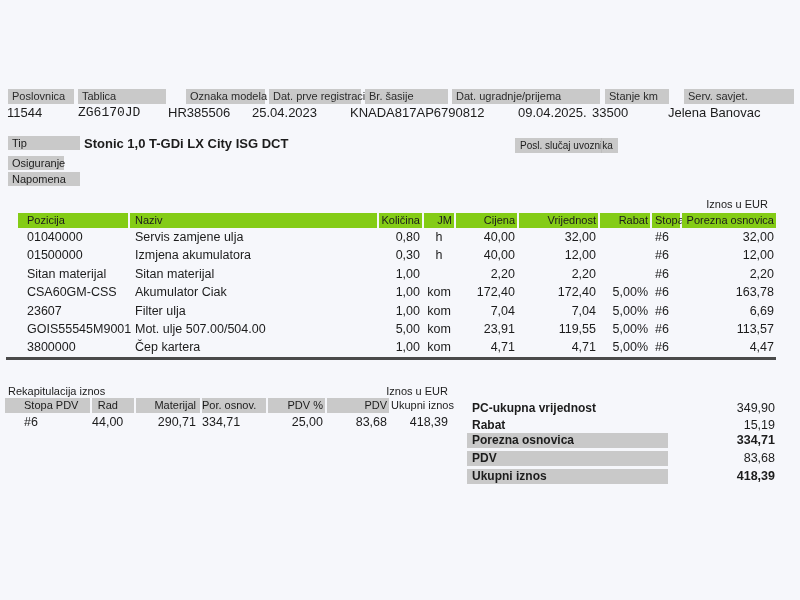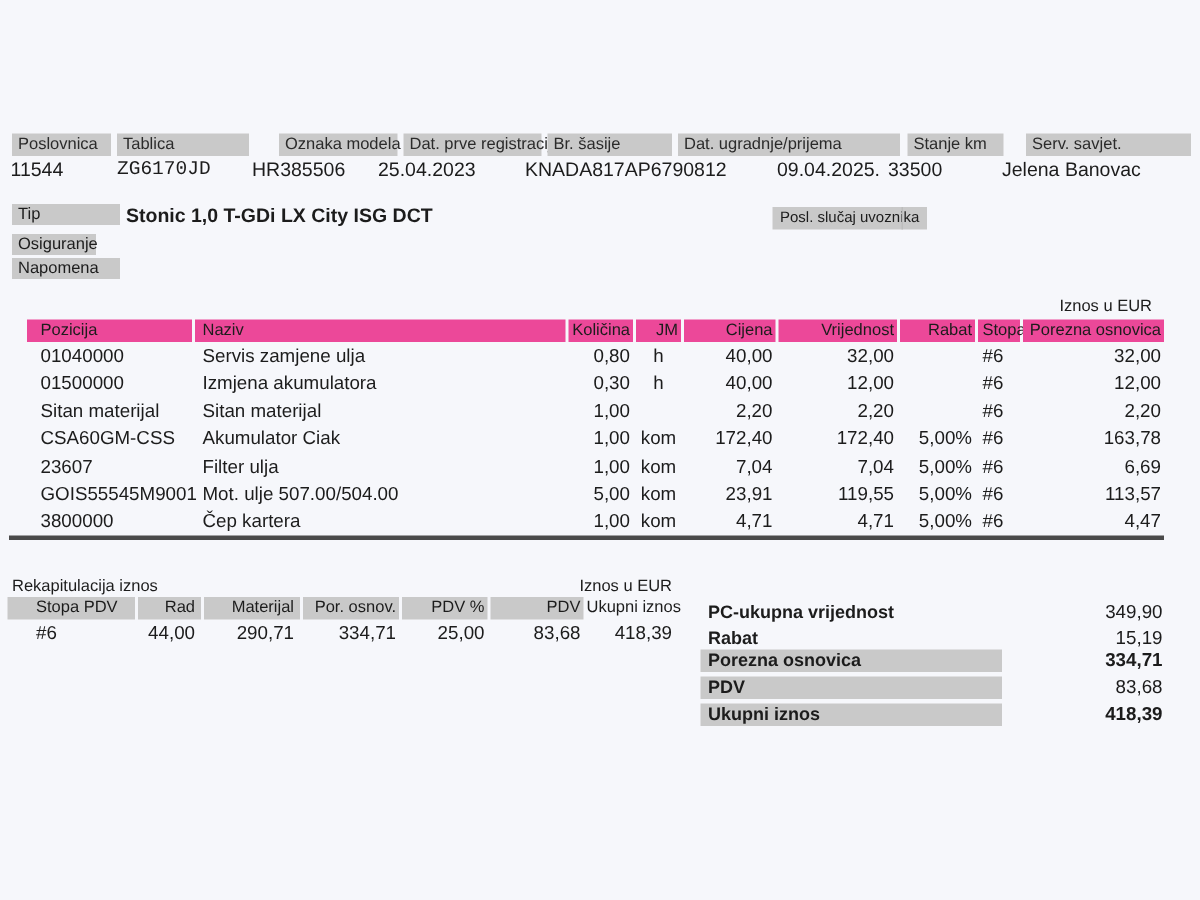--- a/index.html
+++ b/index.html
@@ -29,42 +29,42 @@
 
   
   .tag{height:14px;line-height:14px;font-size:11px;padding-left:4px;box-sizing:border-box;white-space:nowrap;}
   .model{font-size:13px;font-weight:bold;white-space:nowrap;}
   .posl{height:15px;line-height:15px;font-size:10px;padding:0 5px;white-space:nowrap;}
   .vline{width:1px;height:15px;background:#bdbdbd;}
 
   
   .table{left:18px;top:213px;width:758px;}
   .trow{display:flex;gap:2px;}
-  .th{background:#ec4899;font-size:11px;height:15px;line-height:15px;box-sizing:border-box;white-space:nowrap;}
+  .th{background:#84cc16;font-size:11px;height:15px;line-height:15px;box-sizing:border-box;white-space:nowrap;}
   .td{font-size:12.5px;height:18.4px;line-height:18.4px;box-sizing:border-box;white-space:nowrap;}
   .w0{width:110px;padding-left:9px;}
   .w1{width:247px;padding-left:5px;}
   .w2{width:43px;text-align:right;padding-right:2px;}
   .w3{width:30px;text-align:right;padding-right:2px;}
   .w3v{width:30px;text-align:center;}
   .w4{width:61px;text-align:right;padding-right:2px;}
   .w5{width:79px;text-align:right;padding-right:2px;}
   .w6{width:50px;text-align:right;padding-right:2px;}
   .w7{width:28px;padding-left:3px;}
   .w8{width:94px;text-align:right;padding-right:2px;}
   .eur{font-size:11px;text-align:right;white-space:nowrap;}
   .divider{left:6px;top:357px;width:770px;height:3px;background:#4a4a4a;}
 
   
   .recap{left:5px;top:385px;width:445px;}
   .recap-top{display:flex;justify-content:space-between;height:13px;line-height:12px;font-size:11px;}
   .r0{width:85px;padding-left:19px;}
-  .r1{width:42px;text-align:right;padding-right:4px;}
+  .r1{width:42px;text-align:right;padding-right:16px;}
   .r2{width:64px;text-align:right;padding-right:4px;}
-  .r3{width:64px;text-align:right;padding-right:2px;}
+  .r3{width:64px;padding-right:2px;}
   .r4{width:57px;text-align:right;padding-right:2px;}
   .r5{width:62px;text-align:right;padding-right:2px;}
   .r6{width:59px;text-align:right;padding-right:2px;}
   .rh{font-size:11px;height:15px;line-height:15px;box-sizing:border-box;white-space:nowrap;}
   .rv{font-size:12.5px;height:15px;line-height:15px;box-sizing:border-box;white-space:nowrap;}
   .nobg{background:transparent;}
 
   
   .totals{left:467px;top:401px;width:308px;}
   .trow2{display:flex;height:15px;line-height:15px;}

